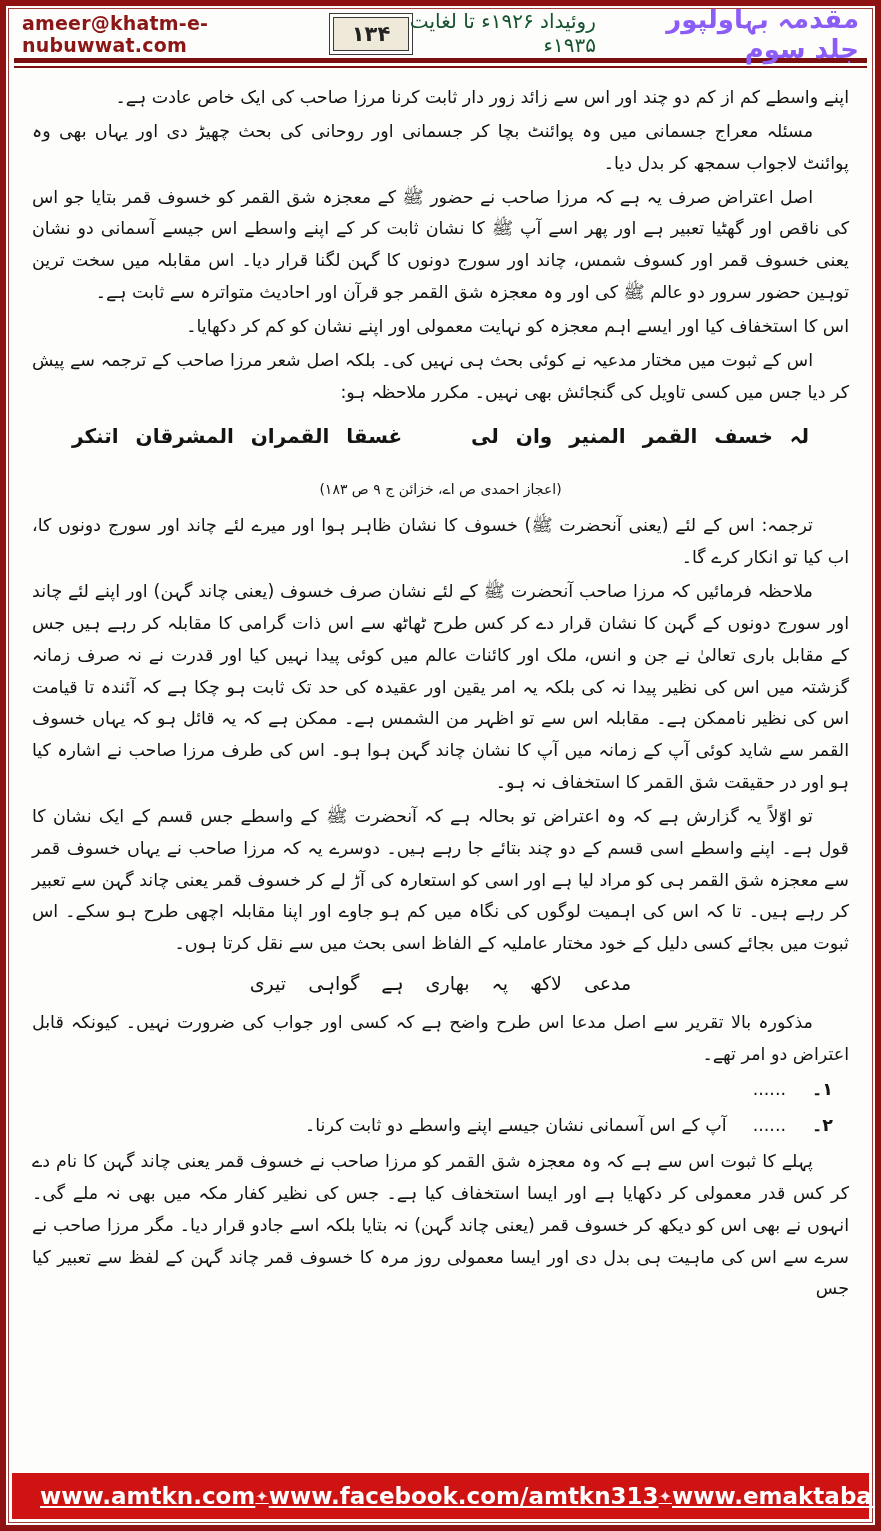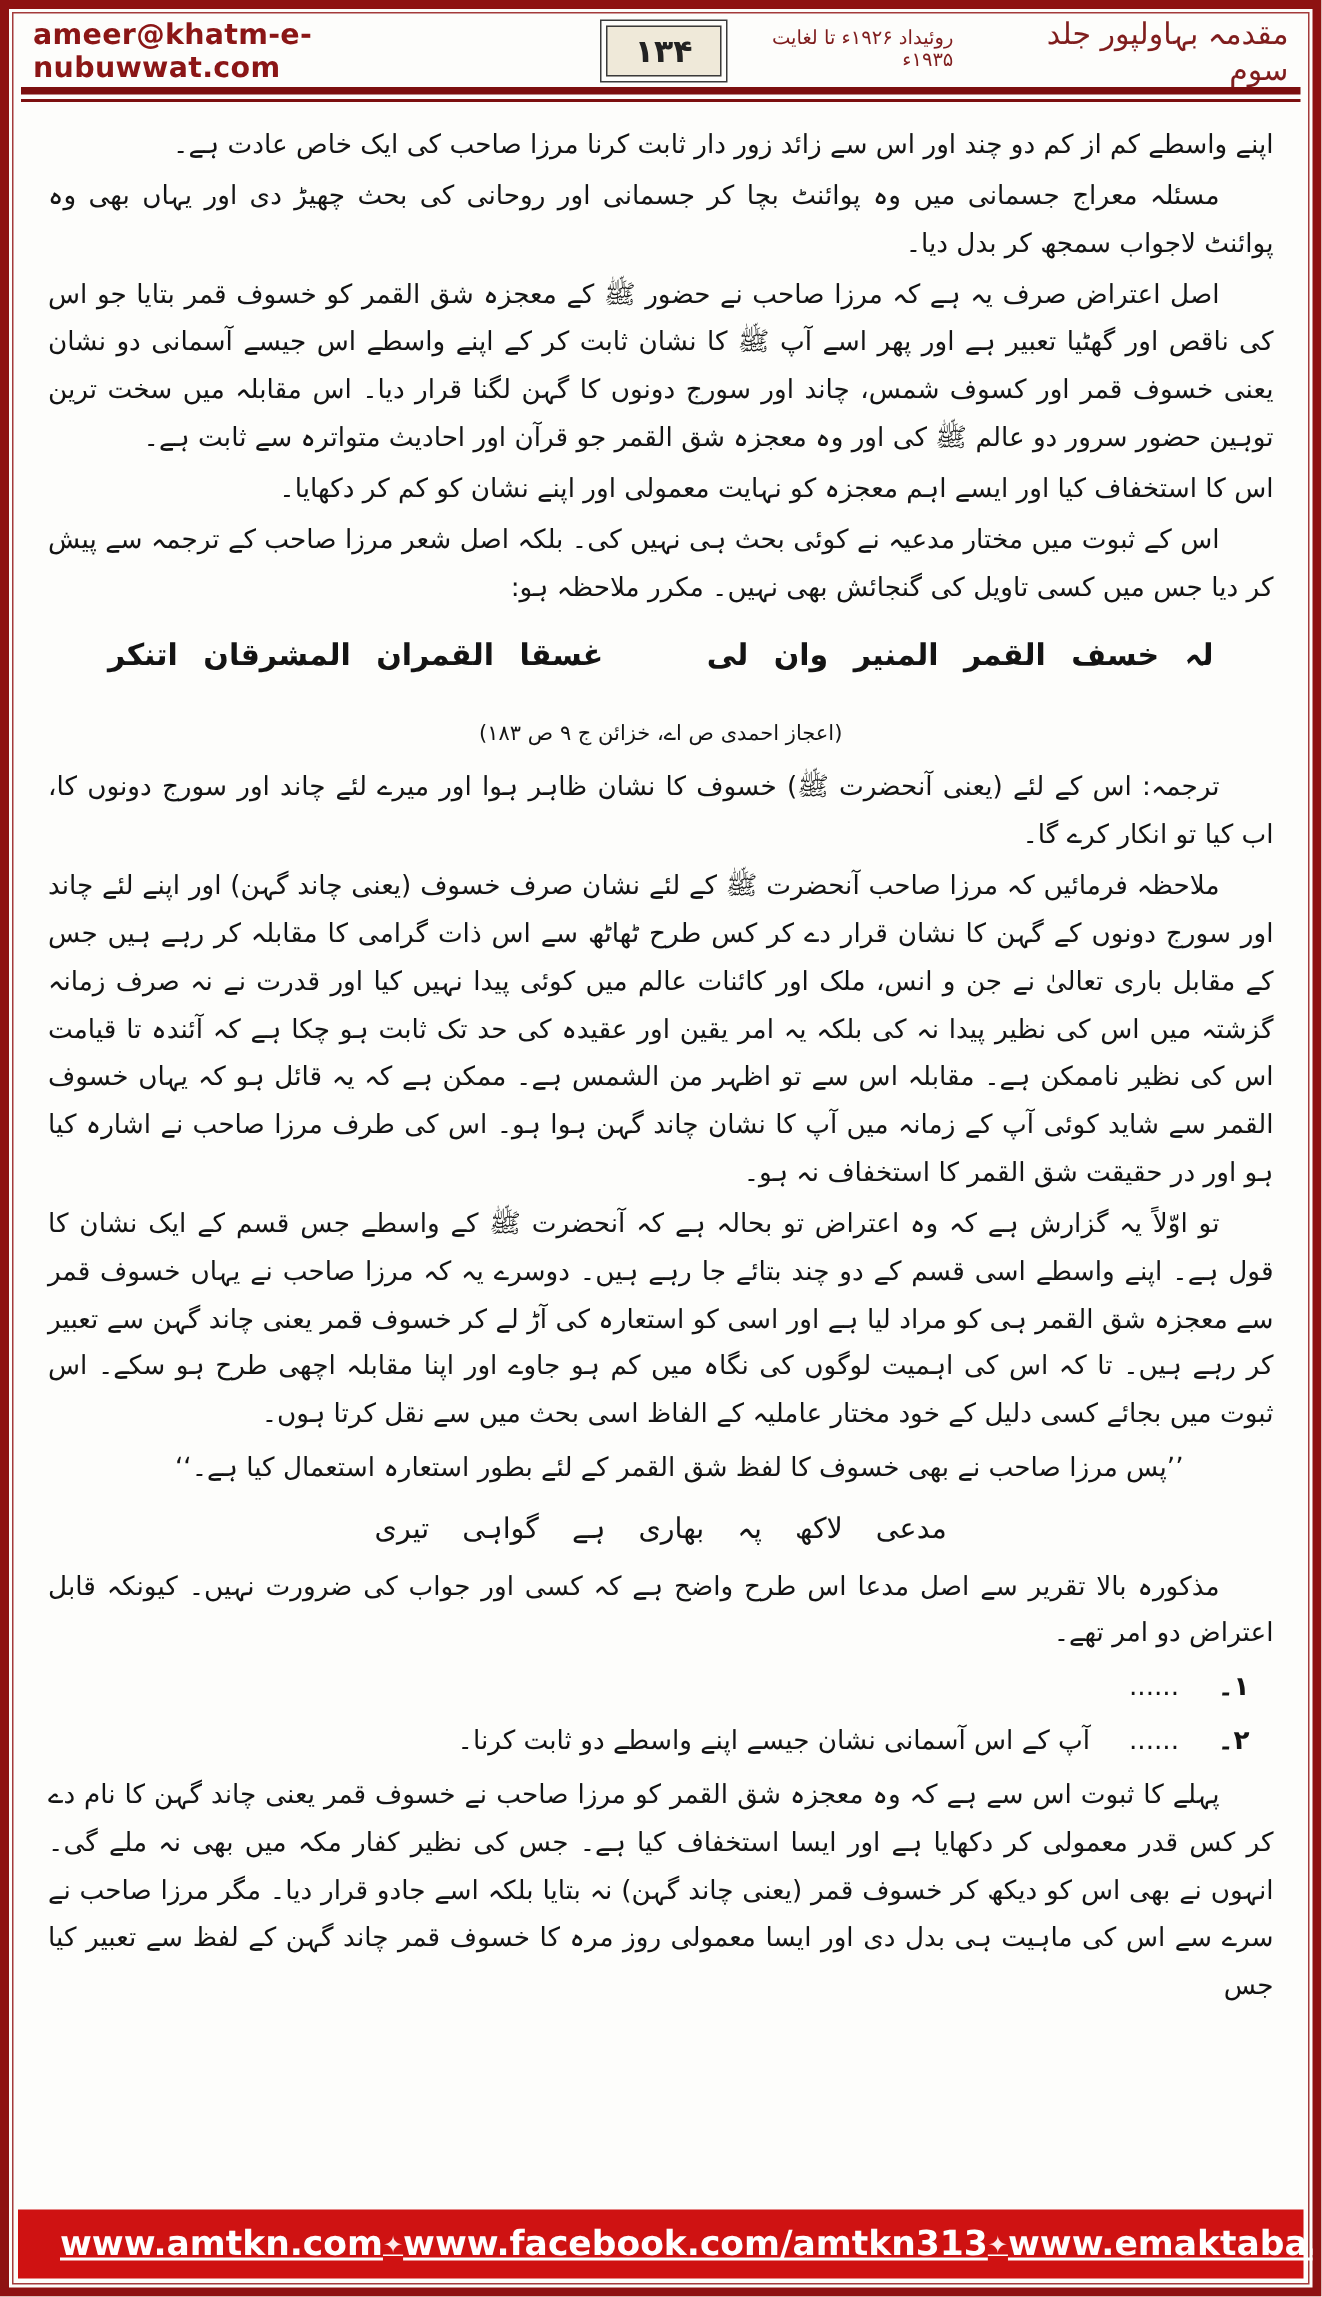--- a/index.html
+++ b/index.html
@@ -47,22 +47,22 @@
     color: #222;
     margin-left: 40px;
   }
   .titles {
     direction: rtl;
     text-align: right;
     display: flex;
     align-items: baseline;
     gap: 22px;
   }
-  .title-main { font-size: 20px; font-weight: normal; color: #7f1d1d; }
-  .title-sub  { font-size: 13px; color: #7f1d1d; }
+  .title-main { font-size: 26px; font-weight: bold; color: #8b5cf6; }
+  .title-sub  { font-size: 20px; color: #14532d; }
 
   .rule-thick { height: 5px; background: #7c0f0f; margin: 0 8px; }
   .rule-thin  { height: 2px; background: #7c0f0f; margin: 3px 8px 0 8px; }
 
   
   .content {
     direction: rtl;
     padding: 14px 26px 0 26px;
     color: #141414;
     font-size: 17.5px;
@@ -147,21 +147,20 @@
     <div class="couplet">
       <span>لہ خسف القمر المنیر وان لی</span>
       <span>غسقا القمران المشرقان اتنکر</span>
     </div>
     <p class="citation">(اعجاز احمدی ص اے، خزائن ج ۹ ص ۱۸۳)</p>
 
     <p class="para">ترجمہ: اس کے لئے (یعنی آنحضرت ﷺ) خسوف کا نشان ظاہر ہوا اور میرے لئے چاند اور سورج دونوں کا، اب کیا تو انکار کرے گا۔</p>
     <p class="para">ملاحظہ فرمائیں کہ مرزا صاحب آنحضرت ﷺ کے لئے نشان صرف خسوف (یعنی چاند گہن) اور اپنے لئے چاند اور سورج دونوں کے گہن کا نشان قرار دے کر کس طرح ٹھاٹھ سے اس ذات گرامی کا مقابلہ کر رہے ہیں جس کے مقابل باری تعالیٰ نے جن و انس، ملک اور کائنات عالم میں کوئی پیدا نہیں کیا اور قدرت نے نہ صرف زمانہ گزشتہ میں اس کی نظیر پیدا نہ کی بلکہ یہ امر یقین اور عقیدہ کی حد تک ثابت ہو چکا ہے کہ آئندہ تا قیامت اس کی نظیر ناممکن ہے۔ مقابلہ اس سے تو اظہر من الشمس ہے۔ ممکن ہے کہ یہ قائل ہو کہ یہاں خسوف القمر سے شاید کوئی آپ کے زمانہ میں آپ کا نشان چاند گہن ہوا ہو۔ اس کی طرف مرزا صاحب نے اشارہ کیا ہو اور در حقیقت شق القمر کا استخفاف نہ ہو۔</p>
     <p class="para">تو اوّلاً یہ گزارش ہے کہ وہ اعتراض تو بحالہ ہے کہ آنحضرت ﷺ کے واسطے جس قسم کے ایک نشان کا قول ہے۔ اپنے واسطے اسی قسم کے دو چند بتائے جا رہے ہیں۔ دوسرے یہ کہ مرزا صاحب نے یہاں خسوف قمر سے معجزہ شق القمر ہی کو مراد لیا ہے اور اسی کو استعارہ کی آڑ لے کر خسوف قمر یعنی چاند گہن سے تعبیر کر رہے ہیں۔ تا کہ اس کی اہمیت لوگوں کی نگاہ میں کم ہو جاوے اور اپنا مقابلہ اچھی طرح ہو سکے۔ اس ثبوت میں بجائے کسی دلیل کے خود مختار عاملیہ کے الفاظ اسی بحث میں سے نقل کرتا ہوں۔</p>
 
-    <p class="quote-line">’’پس مرزا صاحب نے بھی خسوف کا لفظ شق القمر کے لئے بطور استعارہ استعمال کیا ہے۔‘‘</p>
     <p class="verse-line">مدعی لاکھ پہ بھاری ہے گواہی تیری</p>
 
     <p class="para">مذکورہ بالا تقریر سے اصل مدعا اس طرح واضح ہے کہ کسی اور جواب کی ضرورت نہیں۔ کیونکہ قابل اعتراض دو امر تھے۔</p>
 
     <div class="numbered-item">
       <span class="num">۱۔</span>
       <span class="dots">......</span>
     </div>
     <div class="numbered-item">
       <span class="num">۲۔</span>

